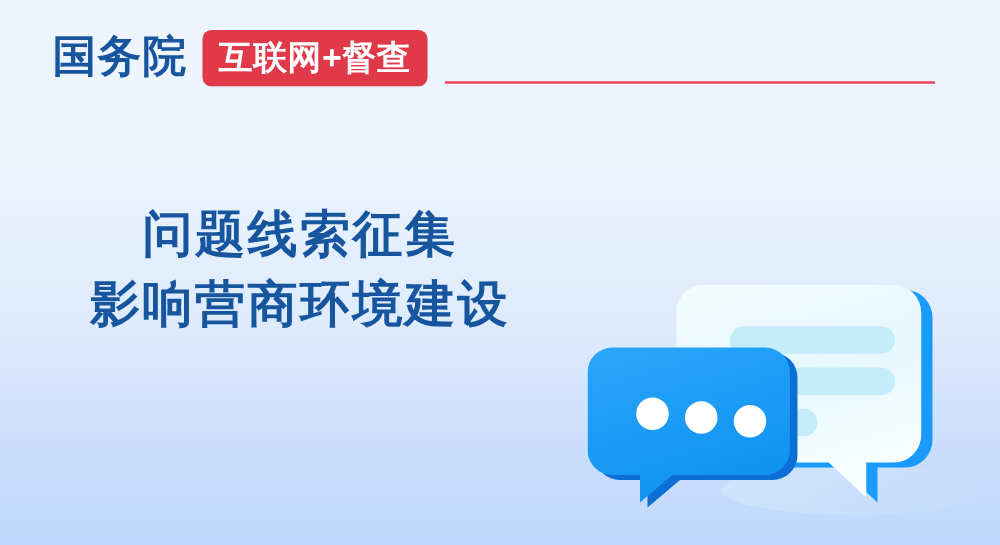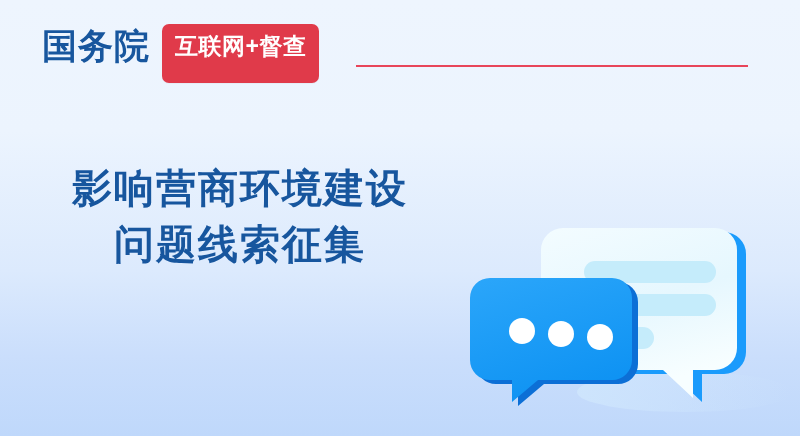--- a/index.html
+++ b/index.html
@@ -30,23 +30,23 @@
     font-size:35px; font-weight:bold;
     color:#17569E;
     letter-spacing:1px;
     line-height:44px;
     white-space:nowrap;
   }
   .brand-badge{
     margin-left:12px;
     background:#E03A4A;
     border-radius:7px;
-    padding:5px 13px 20px 13px;
+    padding:5px 13px 6px 13px;
     color:#FFFFFF;
-    font-size:23px;
+    font-size:27px;
     font-weight:bold;
     letter-spacing:0.5px;
     line-height:34px;
     white-space:nowrap;
     box-shadow:0 1px 0 rgba(0,0,0,0.03);
   }
   .header-rule{
     position:absolute;
     left:356px; top:65px;
     width:392px; height:2px;
@@ -86,22 +86,22 @@
 
     <div class="brand">
       <div class="brand-name">国务院</div>
       <div class="brand-badge">互联网+督查</div>
     </div>
 
     <div class="header-rule"></div>
   </div>
 
   <div class="title-block">
+    <div class="title-line">问题线索征集</div>
     <div class="title-line">影响营商环境建设</div>
-    <div class="title-line">问题线索征集</div>
   </div>
 
   <div class="art">
     <svg viewBox="0 0 330 222" xmlns="http://www.w3.org/2000/svg">
       <defs>
         <linearGradient id="gBack" x1="0" y1="0" x2="0.35" y2="1">
           <stop offset="0" stop-color="#F3FCFF"></stop>
           <stop offset="0.55" stop-color="#E6F7FE"></stop>
           <stop offset="1" stop-color="#F7FEFF"></stop>
         </linearGradient>

